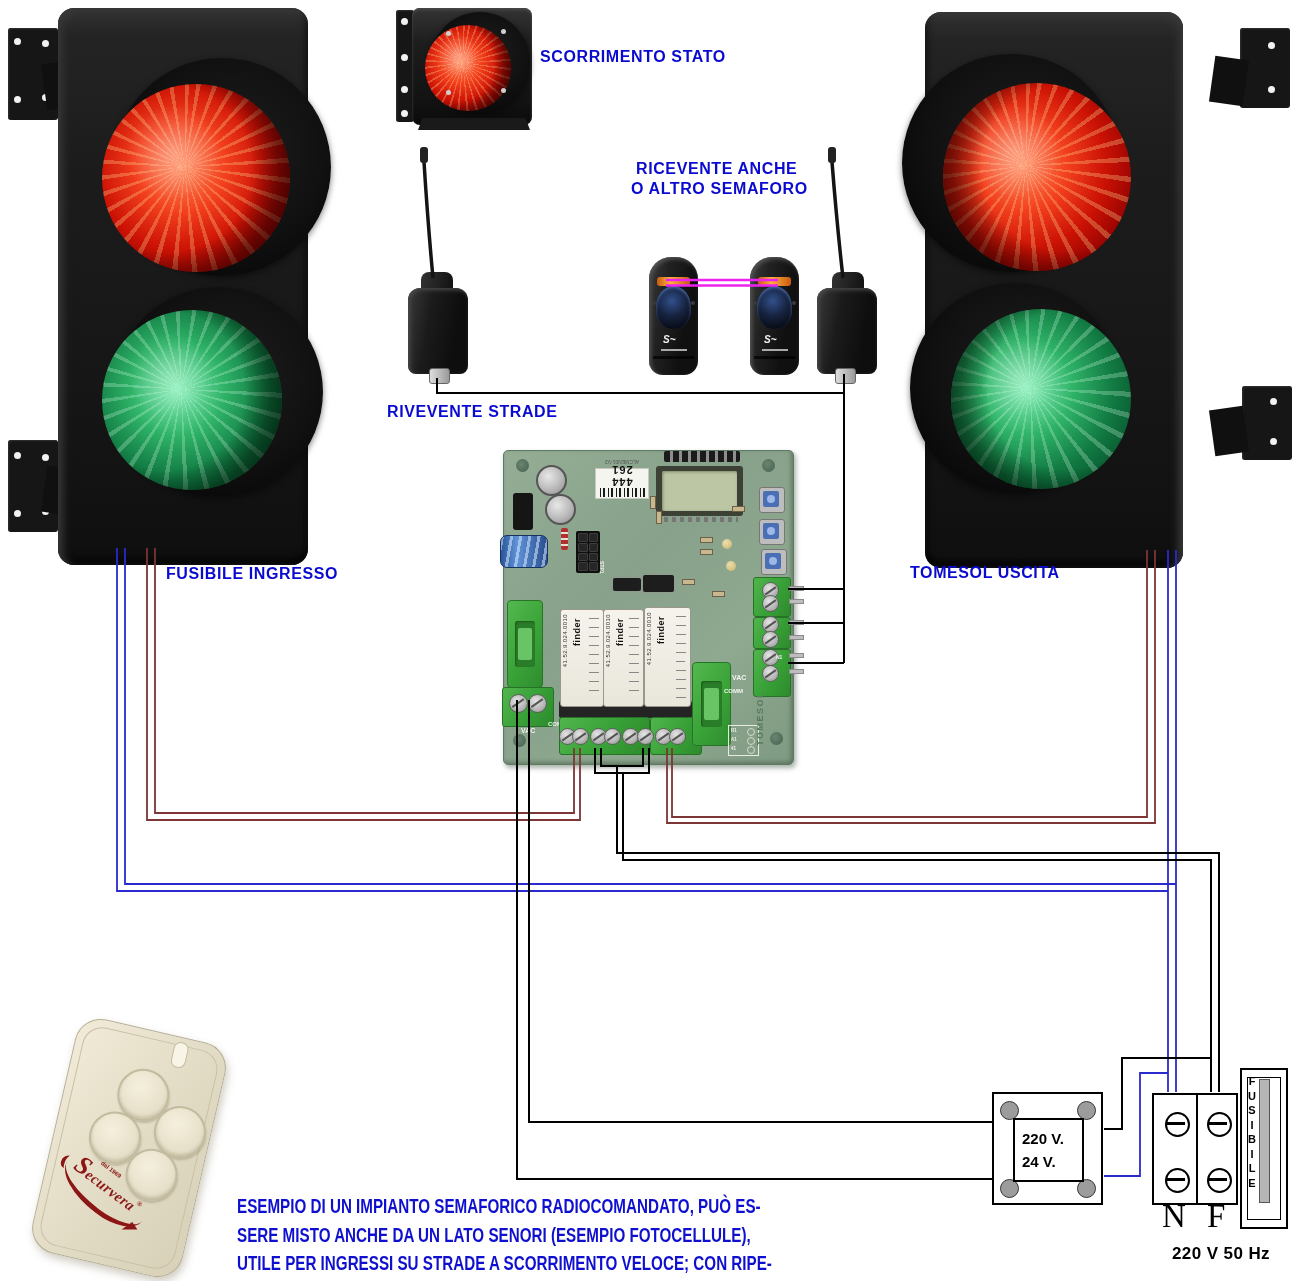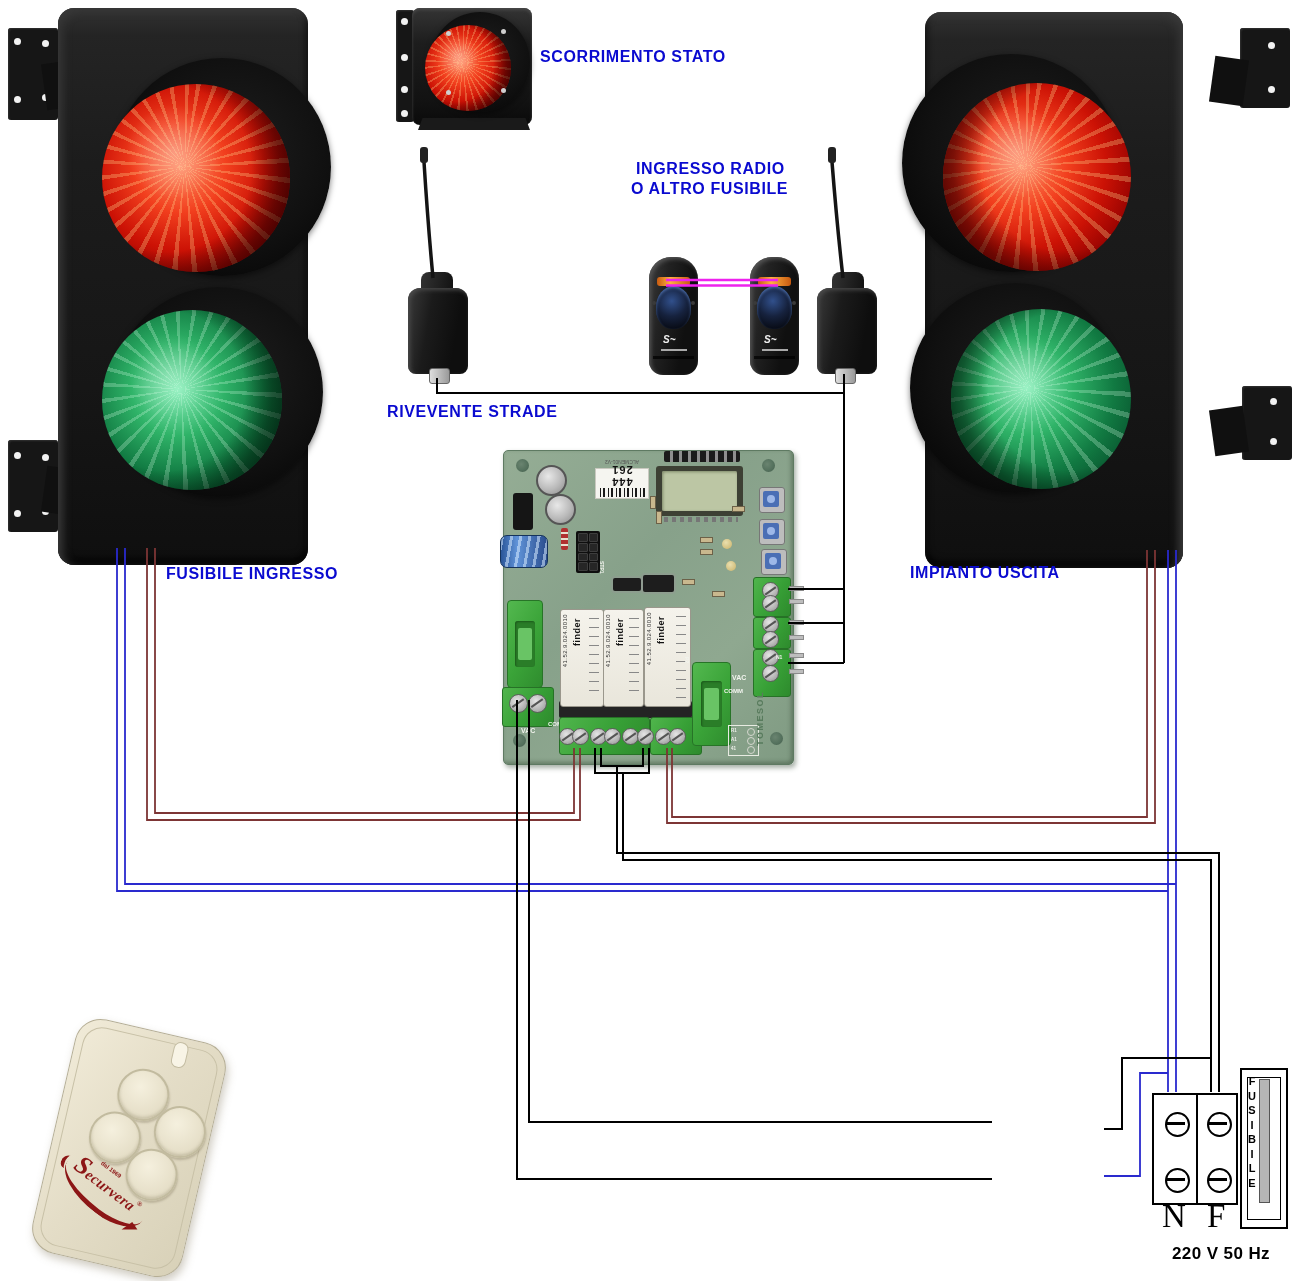--- a/index.html
+++ b/index.html
@@ -403,20 +403,30 @@
     <div id="tomesol">TOMESOL</div>
   </div>
 
   <div class="wstub" style="left:789px;top:586px;width:13px;"></div>
   <div class="wstub" style="left:789px;top:599px;width:13px;"></div>
   <div class="wstub" style="left:789px;top:620px;width:13px;"></div>
   <div class="wstub" style="left:789px;top:635px;width:13px;"></div>
   <div class="wstub" style="left:789px;top:653px;width:13px;"></div>
   <div class="wstub" style="left:789px;top:669px;width:13px;"></div>
 
+  <div class="outline-box" style="left:992px;top:1092px;width:111px;height:113px;">
+    <span class="trafo-dot" style="left:6px;top:7px;"></span>
+    <span class="trafo-dot" style="left:83px;top:7px;"></span>
+    <span class="trafo-dot" style="left:6px;top:85px;"></span>
+    <span class="trafo-dot" style="left:83px;top:85px;"></span>
+    <div id="trafo-inner">
+      <div>220 V.</div>
+      <div>24 V.</div>
+    </div>
+  </div>
 
   <div class="outline-box" style="left:1152px;top:1093px;width:86px;height:112px;">
     <div id="nf-divider"></div>
     <span class="nf-screw" style="left:11px;top:17px;"></span>
     <span class="nf-screw" style="left:53px;top:17px;"></span>
     <span class="nf-screw" style="left:11px;top:73px;"></span>
     <span class="nf-screw" style="left:53px;top:73px;"></span>
   </div>
   <span class="nf-letter" style="left:1162px;top:1198px;">N</span>
   <span class="nf-letter" style="left:1207px;top:1198px;">F</span>
@@ -437,20 +447,25 @@
     <div id="rlogo">
       <span class="since">dal 1969</span>
       <div class="swoosh"></div>
       <div class="tail"></div>
       <div class="dog"></div>
       <span class="word"><span>S</span><span class="rest">ecurvera</span><span class="reg">®</span></span>
     </div>
   </div>
 
   <div class="lbl" style="left:540px;top:48px;">SCORRIMENTO STATO</div>
-  <div class="lbl" style="left:636px;top:160px;">INGRESSO RADIO</div>
-  <div class="lbl" style="left:631px;top:180px;">O ALTRO FUSIBILE</div>
+  <div class="lbl" style="left:636px;top:160px;">RICEVENTE ANCHE</div>
+  <div class="lbl" style="left:631px;top:180px;">O ALTRO SEMAFORO</div>
   <div class="lbl" style="left:387px;top:403px;">RIVEVENTE STRADE</div>
   <div class="lbl" style="left:166px;top:565px;">FUSIBILE INGRESSO</div>
-  <div class="lbl" style="left:910px;top:564px;">IMPIANTO USCITA</div>
-
+  <div class="lbl" style="left:910px;top:564px;">TOMESOL USCITA</div>
+
+  <div id="caption">
+    <span class="cl">ESEMPIO DI UN IMPIANTO SEMAFORICO RADIOCOMANDATO, PUÒ ES-</span><br>
+    <span class="cl">SERE MISTO ANCHE DA UN LATO SENORI (ESEMPIO FOTOCELLULE),</span><br>
+    <span class="cl">UTILE PER INGRESSI SU STRADE A SCORRIMENTO VELOCE; CON RIPE-</span>
+  </div>
 
 </div>
 
 </body></html>

